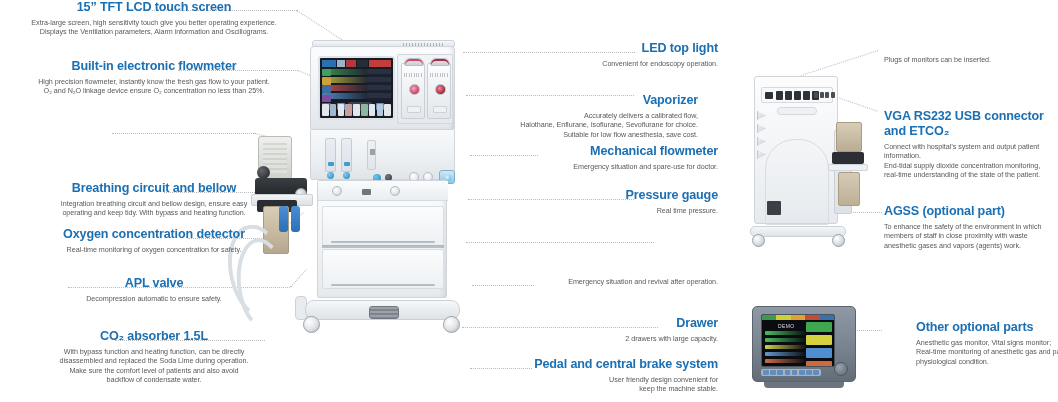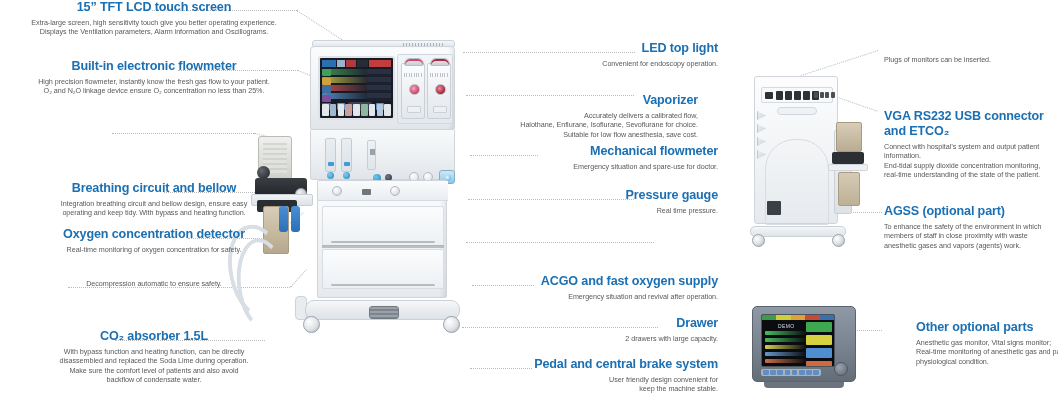--- a/index.html
+++ b/index.html
@@ -504,20 +504,21 @@
     <div class="desc" style="white-space:pre-line;">Integration breathing circuit and bellow design, ensure easy
 operating and keep tidy. With bypass and heating function.</div>
   </div>
 
   <div class="callout col-left" style="left:4px; top:227px; width:300px;">
     <div class="title">Oxygen concentration detector</div>
     <div class="desc" style="white-space:pre-line;">Real-time monitoring of oxygen concentration for safety.</div>
   </div>
 
   <div class="callout col-left" style="left:4px; top:276px; width:300px;">
+    <div class="title">APL valve</div>
     <div class="desc" style="white-space:pre-line;">Decompression automatic to ensure safety.</div>
   </div>
 
   <div class="callout col-left" style="left:4px; top:329px; width:300px;">
     <div class="title">CO₂ absorber 1.5L</div>
     <div class="desc" style="white-space:pre-line;">With bypass function and heating function, can be directly
 disassembled and replaced the Soda Lime during operation.
 Make sure the comfort level of patients and also avoid
 backflow of condensate water.</div>
   </div>
@@ -539,21 +540,20 @@
     <div class="desc" style="white-space:pre-line;">Real time pressure.</div>
   </div>
 
   <div class="callout col-mid" style="left:440px; top:144px; width:278px;">
     <div class="title">Mechanical flowmeter</div>
     <div class="desc" style="white-space:pre-line;">Emergency situation and spare-use for doctor.</div>
   </div>
 
 
   <div class="callout col-mid" style="left:440px; top:274px; width:278px;">
-    <div class="title">ACGO and fast oxygen supply</div>
     <div class="desc" style="white-space:pre-line;">Emergency situation and revival after operation.</div>
   </div>
 
   <div class="callout col-mid" style="left:440px; top:316px; width:278px;">
     <div class="title">Drawer</div>
     <div class="desc" style="white-space:pre-line;">2 drawers with large capacity.</div>
   </div>
 
   <div class="callout col-mid" style="left:440px; top:357px; width:278px;">
     <div class="title">Pedal and central brake system</div>

